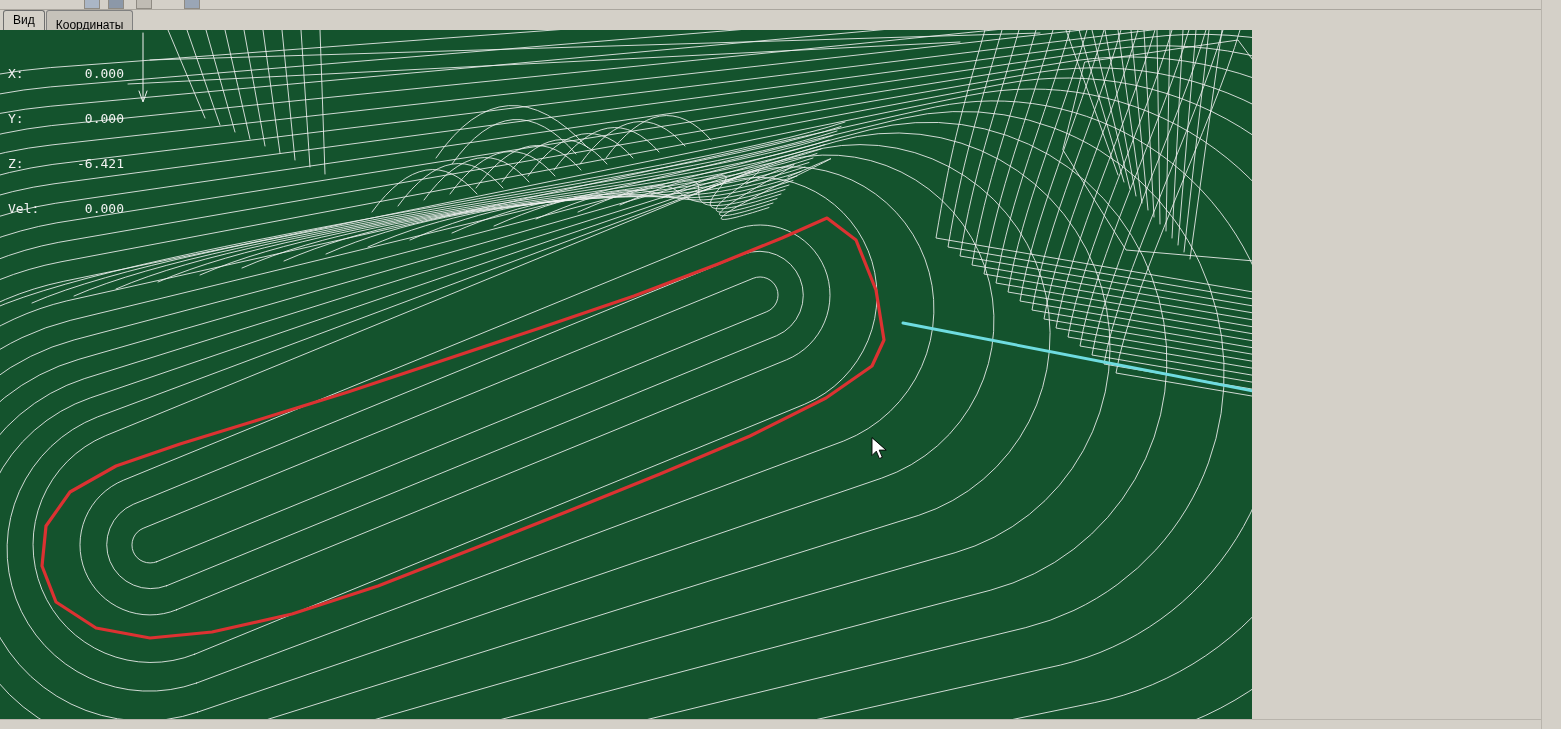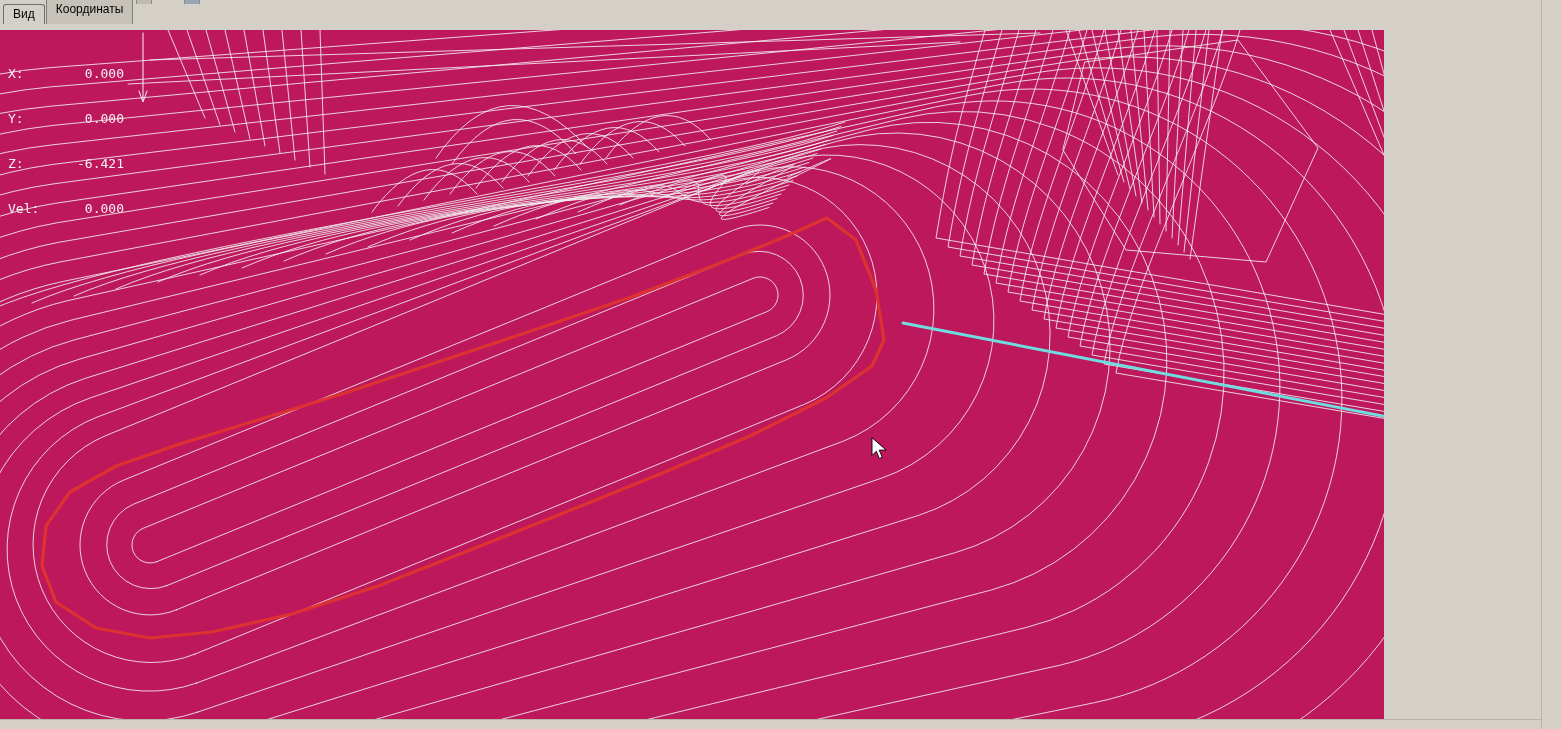--- a/index.html
+++ b/index.html
@@ -13,36 +13,36 @@
   .toolbar-strip{
     position:absolute; left:0; top:0; width:1541px; height:10px;
     background:#d4d0c8; border-bottom:1px solid #aaa69e;
   }
   .icon-stub{
     position:absolute; top:0; width:16px; height:9px;
     border:1px solid #8f8b83; border-top:none;
   }
   
   .tabbar{
-    position:absolute; left:0; top:4px; width:1541px; height:20px;
-    background:#d4d0c8; display:flex; align-items:flex-end; padding-left:3px; gap:1px;
+    position:absolute; left:0; top:10px; width:1541px; height:20px;
+    background:#d4d0c8; display:flex; align-items:flex-start; padding-left:3px; gap:1px;
   }
   .tab{
     height:30px; padding:1px 9px 2px; font-size:12px; color:#000;
     border:1px solid #808080; border-bottom:none; border-radius:3px 3px 0 0;
     background:#c6c2ba; display:flex; align-items:center; white-space:nowrap;
     cursor:default;
   }
   .tab.active{
     height:20px; background:#d4d0c8; border-color:#6e6e6e;
   }
   
   .viewport{
-    position:absolute; left:0; top:30px; width:1384px; height:689px;
-    background:#be185d; overflow:hidden;
+    position:absolute; left:0; top:30px; width:1252px; height:689px;
+    background:#14532d; overflow:hidden;
   }
   .viewport svg{ position:absolute; left:0; top:0; }
   .readout{
     position:absolute; left:8px; top:6px; z-index:5;
     font-family:"DejaVu Sans Mono", monospace; font-size:13px; line-height:15px;
     color:#f2f2f2; white-space:pre;
   }
   .ro-label{ display:inline-block; width:46px; }
   .ro-value{ display:inline-block; width:70px; text-align:right; }
   

